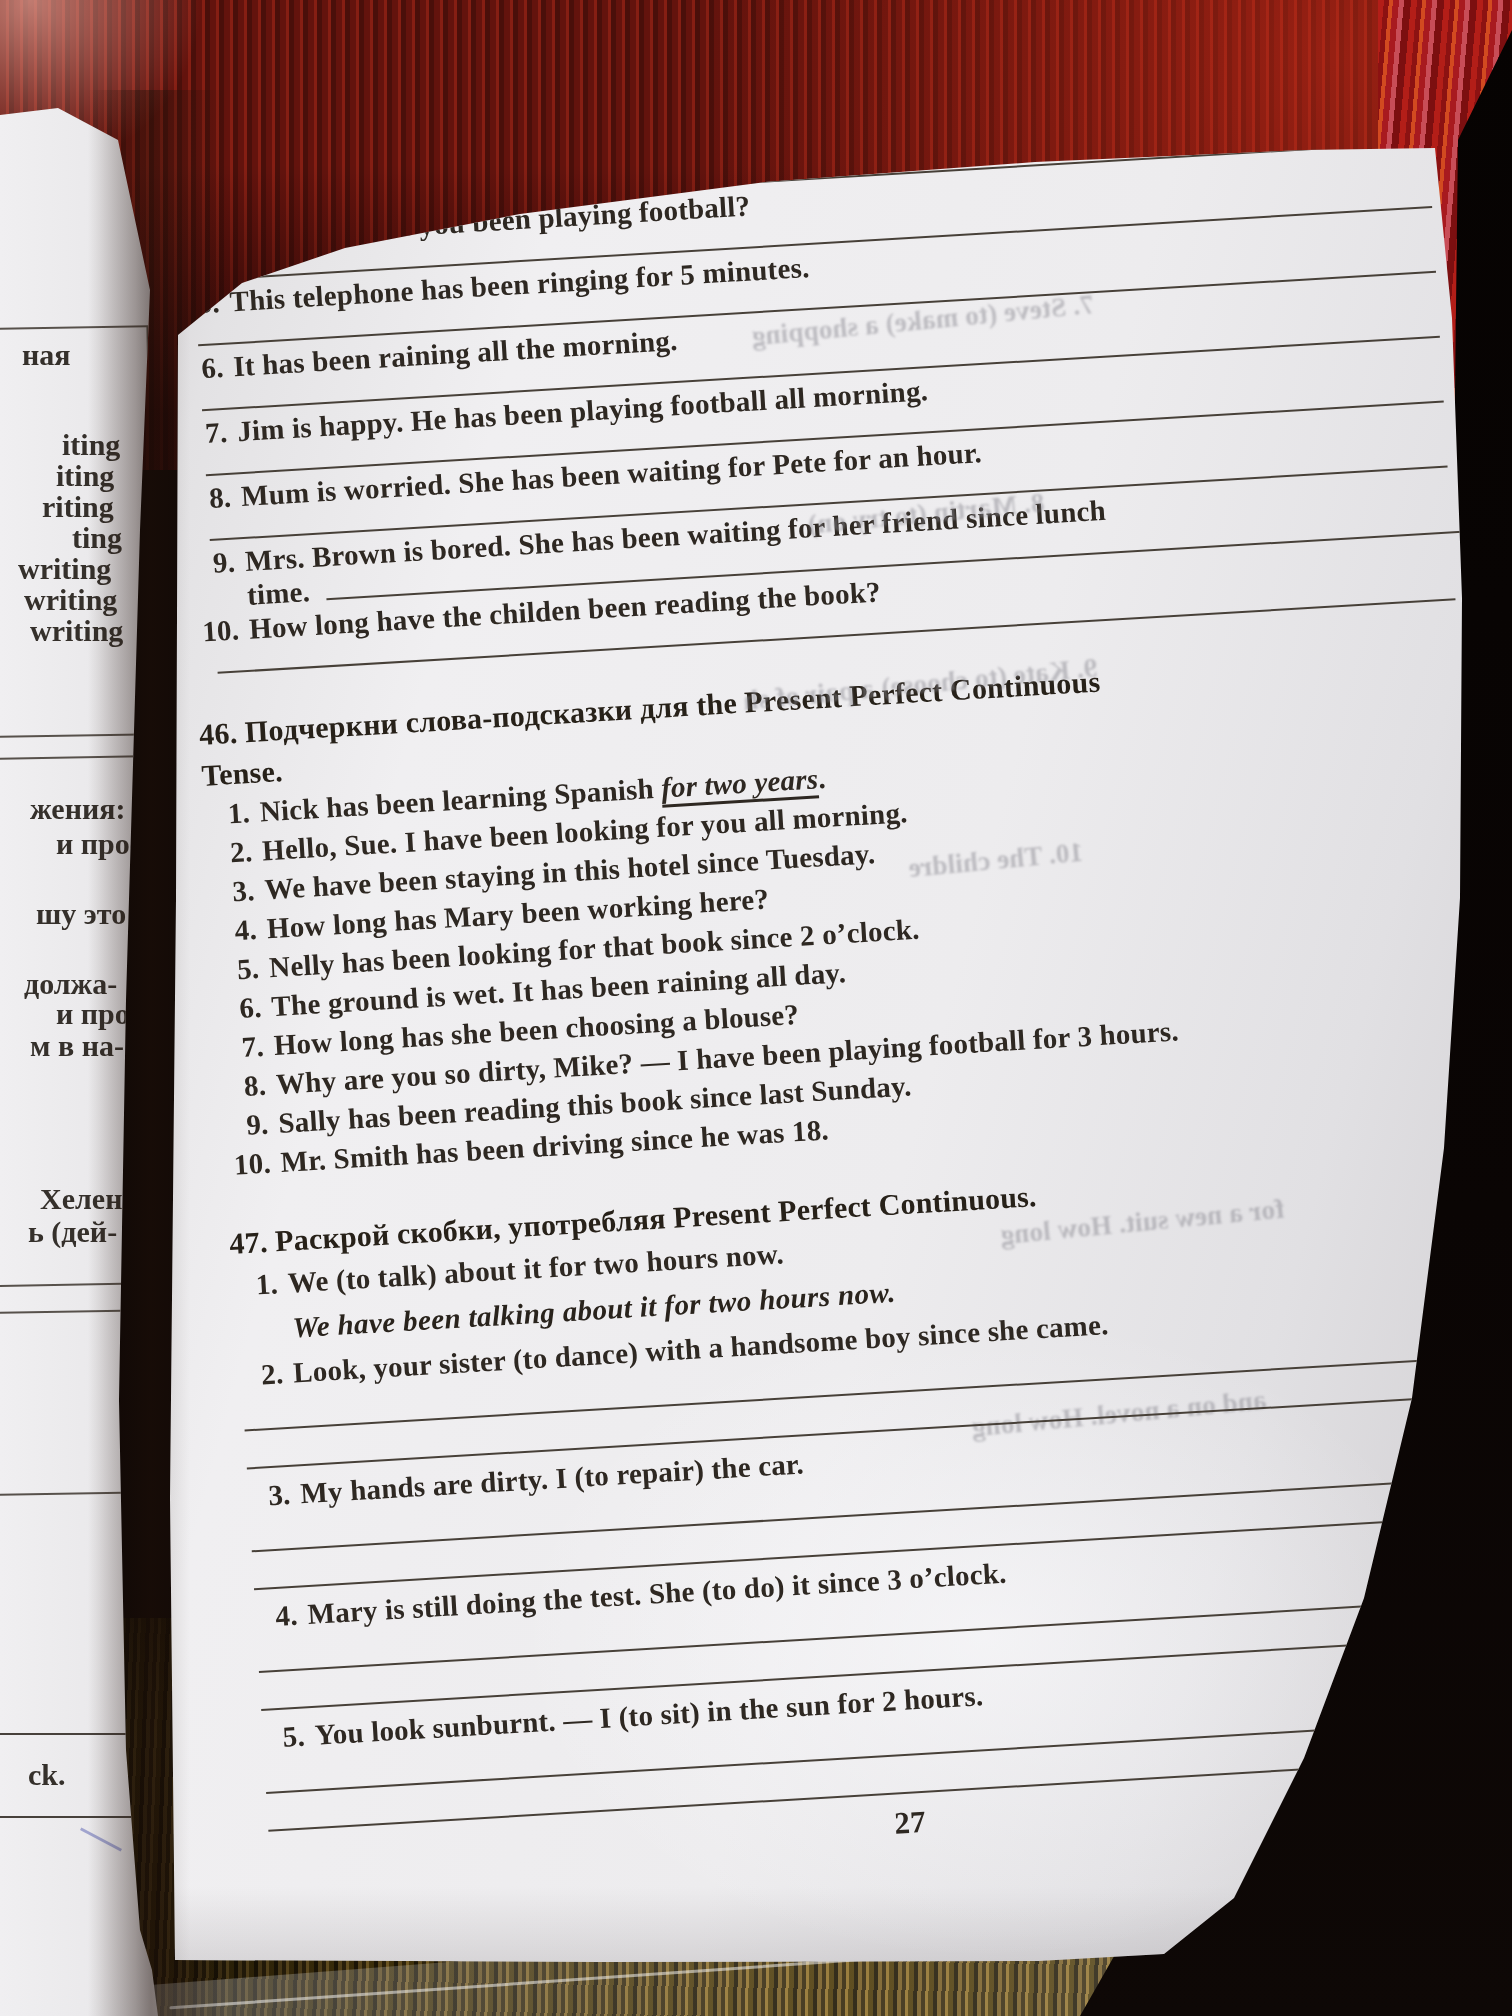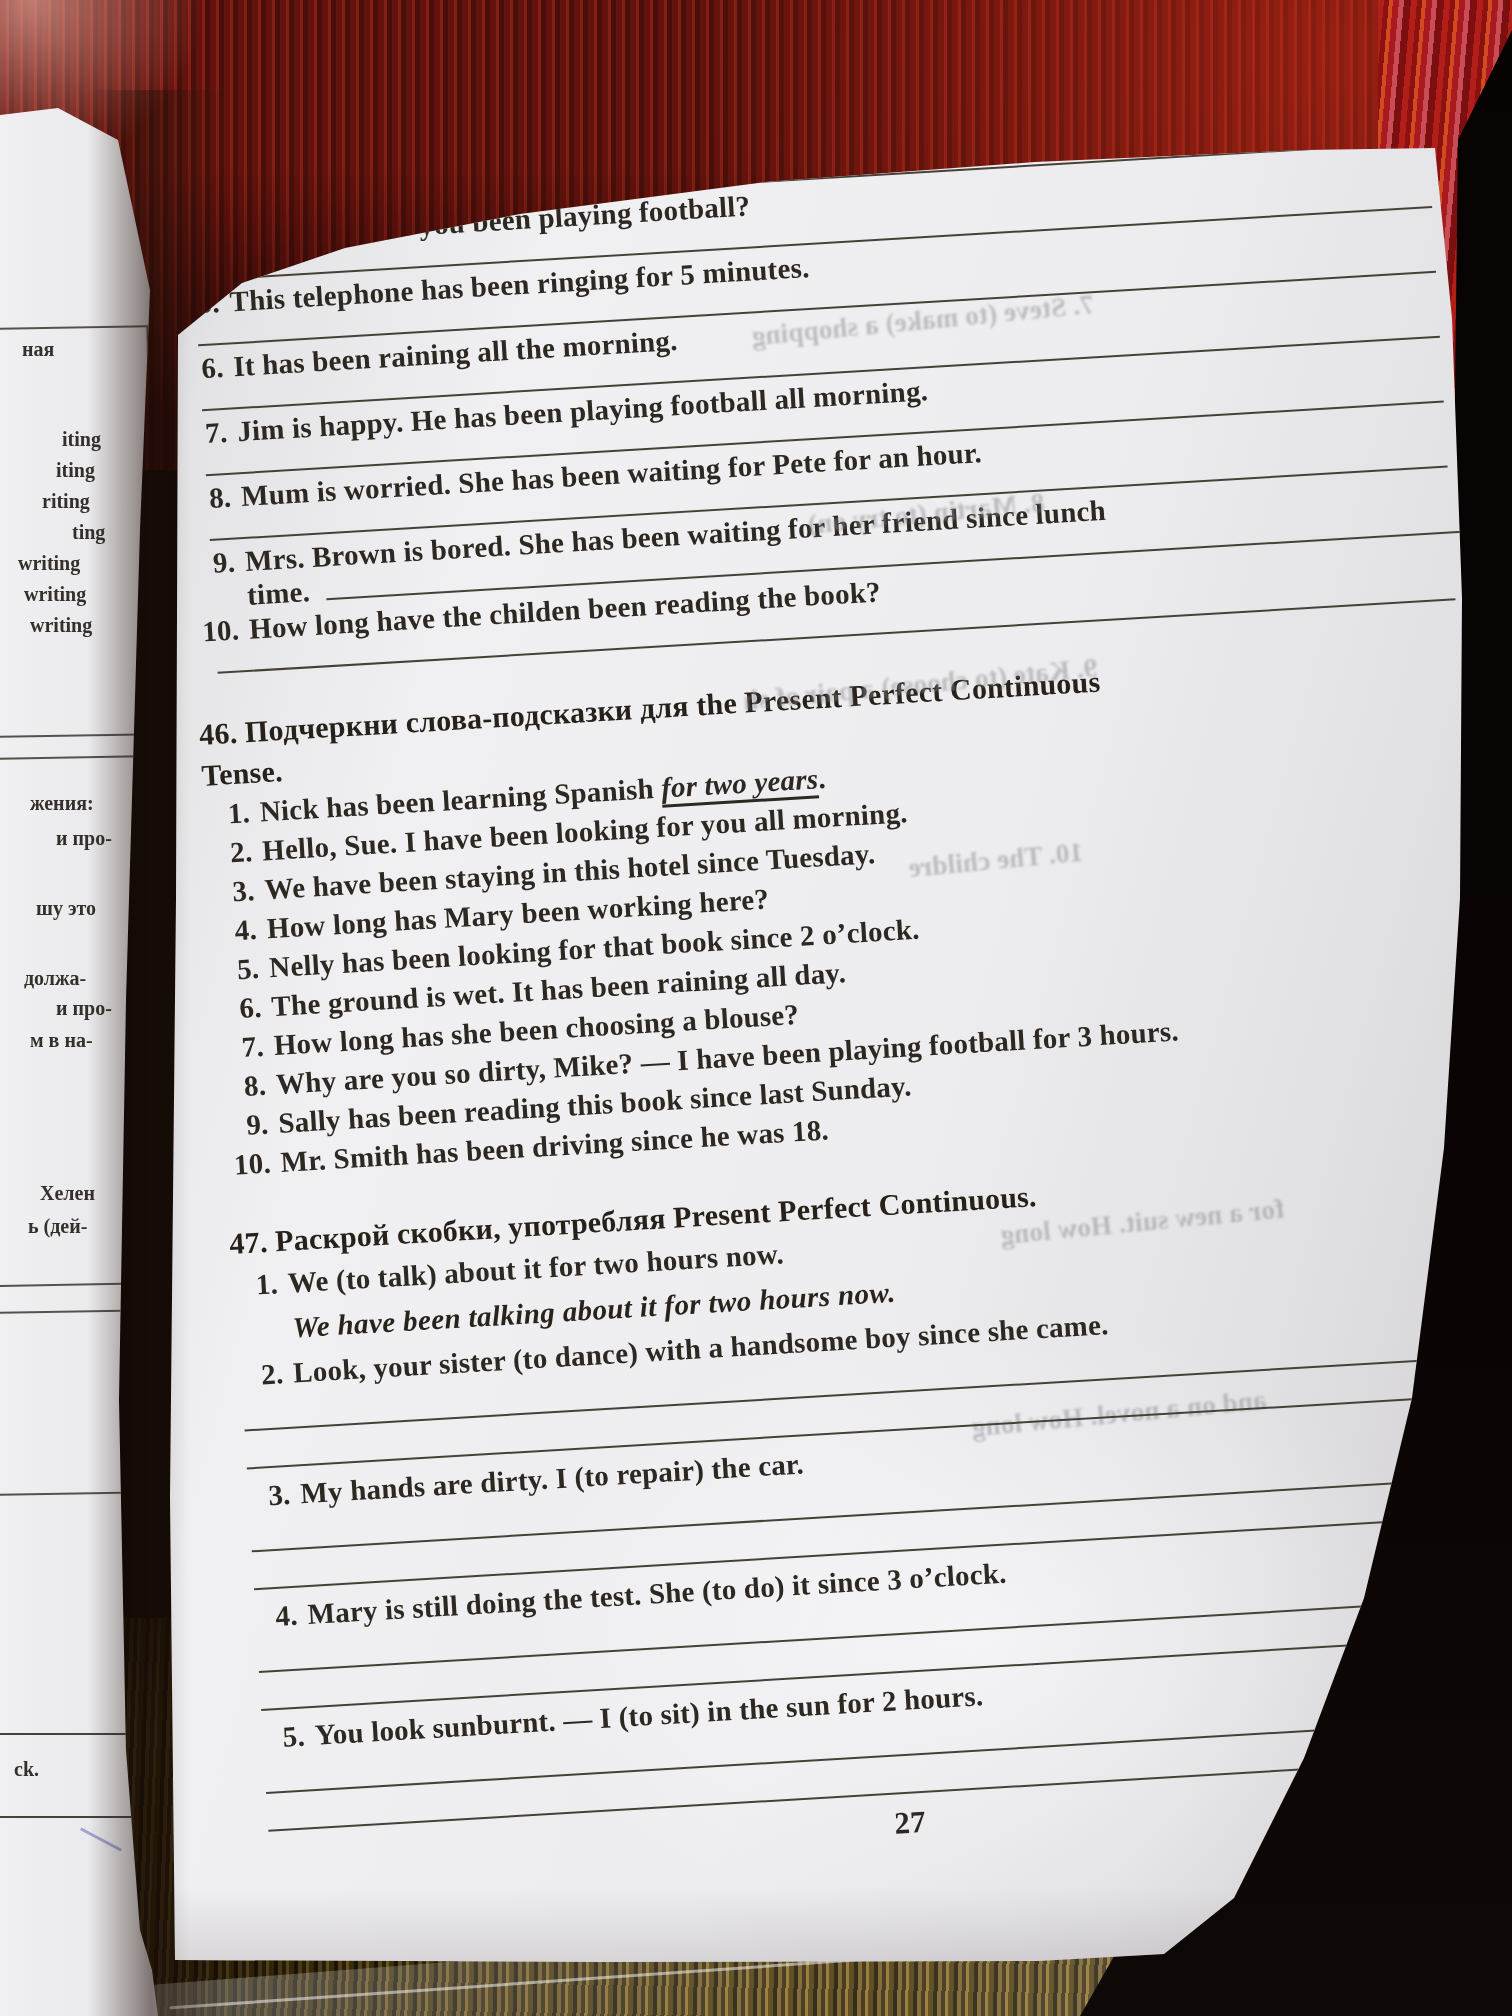--- a/index.html
+++ b/index.html
@@ -40,30 +40,30 @@
   
   .shadow-wedge{position:absolute;left:0;top:0;width:1512px;height:2016px;
     clip-path:polygon(1512px 30px,1512px 2016px,1080px 2016px,1260px 1700px,1400px 1180px,1452px 640px,1458px 140px);
     background:linear-gradient(180deg,#060302 0%, #0a0504 60%, #0e0806 100%);}
 
   
   .left-page{position:absolute;left:0;top:100px;width:178px;height:1916px;
     clip-path:polygon(0 15px,58px 8px,118px 40px,150px 190px,140px 430px,126px 900px,119px 1300px,126px 1650px,140px 1830px,152px 1870px,158px 1916px,0 1916px);
     background:linear-gradient(90deg,#f0eff1 0%,#eae9eb 55%,#dad8db 76%,#bfbcbf 90%,#9f9ca0 100%);
     color:#35302b;font-weight:700;}
-  .left-page .frag{position:absolute;white-space:nowrap;font-size:20px;}
+  .left-page .frag{position:absolute;white-space:nowrap;font-size:30px;}
   .lbox{position:absolute;left:-170px;width:318px;border:2.5px solid #57514b;transform:rotate(-1deg);}
   .lbox1{top:228px;height:406px;} .lbox2{top:658px;height:525px;} .lbox3{top:1212px;height:180px;}
   .ltop{top:238px;left:22px;font-size:32px;}
   .lw0{top:328px;left:62px;} .lw1{top:359px;left:56px;} .lw2{top:390px;left:42px;}
   .lw3{top:421px;left:72px;} .lw4{top:452px;left:18px;} .lw5{top:483px;left:24px;} .lw6{top:514px;left:30px;}
   .lf0{top:692px;left:30px;} .lf1{top:727px;left:56px;} .lf2{top:797px;left:36px;}
   .lf3{top:867px;left:24px;} .lf4{top:897px;left:56px;} .lf5{top:929px;left:30px;}
   .lf6{top:1082px;left:40px;} .lf7{top:1115px;left:28px;}
-  .lck{top:1658px;left:14px;font-size:33px;}
+  .lck{top:1658px;left:28px;font-size:33px;}
   .lline{position:absolute;left:0;border-bottom:2.5px solid #47413b;}
   .lline1{top:1633px;width:130px;} .lline2{top:1716px;width:142px;}
   .scribble{position:absolute;top:1738px;left:78px;width:46px;border-top:3px solid rgba(70,80,170,.45);transform:rotate(28deg);}
 
   
   .gutter{position:absolute;left:88px;top:90px;width:140px;height:1926px;
     background:linear-gradient(90deg, rgba(40,20,12,0) 0%, rgba(35,18,10,.45) 45%, rgba(35,18,10,0) 100%);}
 
   
   .main-page{position:absolute;left:120px;top:118px;width:1392px;height:1898px;

